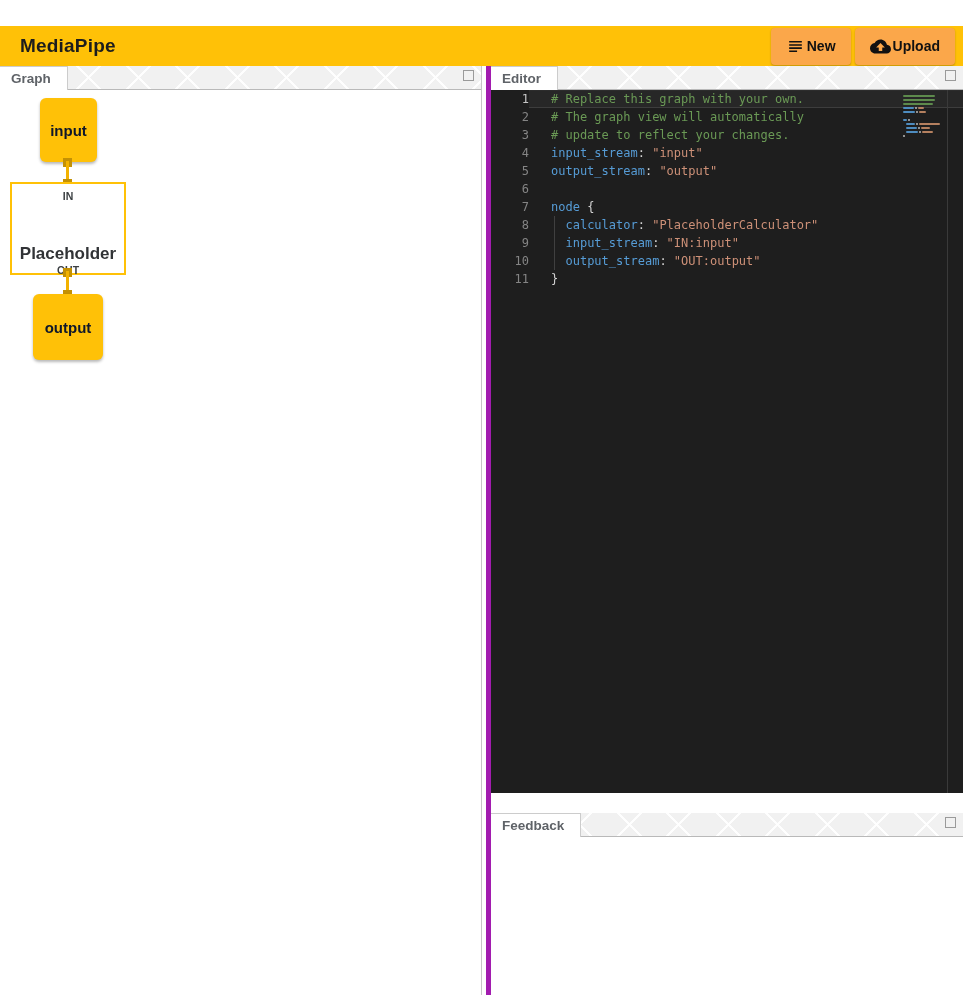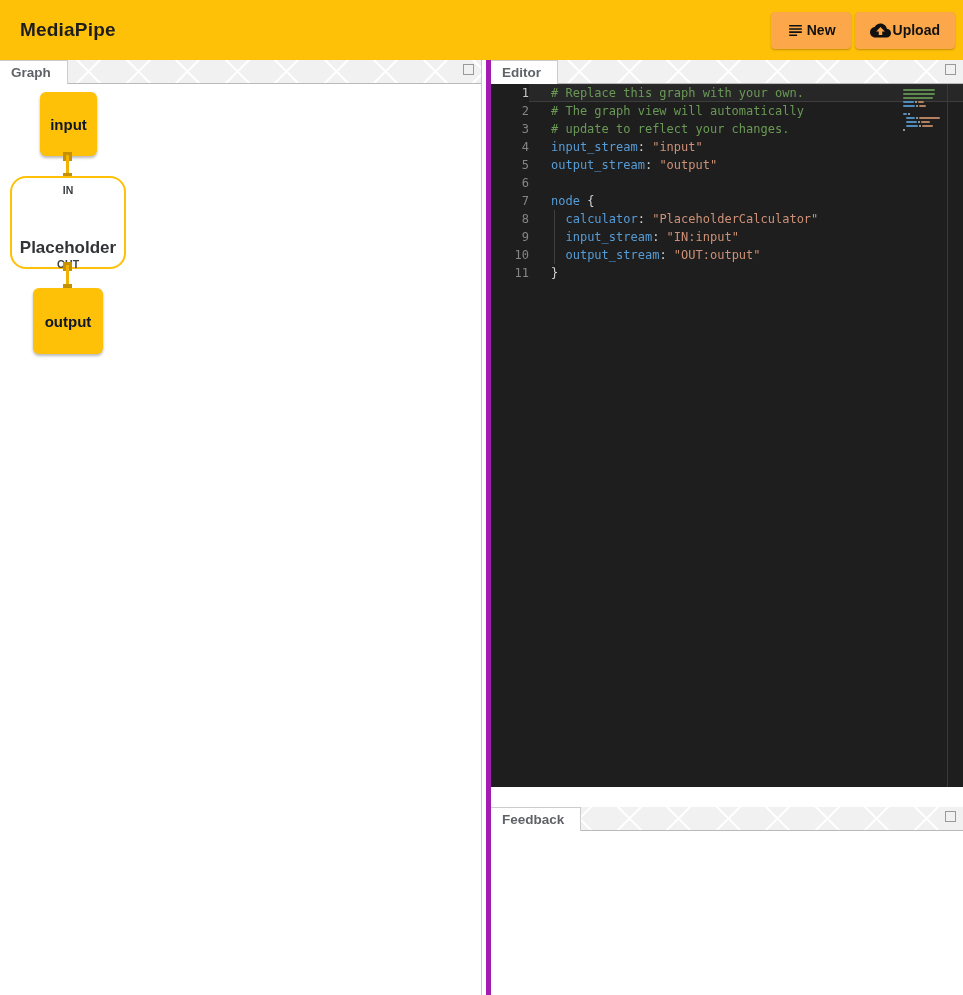--- a/index.html
+++ b/index.html
@@ -1,21 +1,21 @@
 <!DOCTYPE html>
 <html><head>
 <meta charset="utf-8">
 <style>
   * { margin:0; padding:0; box-sizing:border-box; }
   html,body { width:963px; height:995px; overflow:hidden; background:#fff;
     font-family:"Liberation Sans", sans-serif; }
 
   
-  .app-header { position:relative; height:60px; background:#FFC107;
-    display:flex; align-items:center; padding:0 8px 0 20px; }
+  .app-header { position:relative; height:40px; background:#FFC107;
+    display:flex; align-items:center; padding:0 8px 0 20px;margin-top:26px; }
   .app-title { font-size:19px; font-weight:700; color:#1d1d1d; letter-spacing:.2px; }
   .header-actions { margin-left:auto; display:flex; gap:4px; }
   .hdr-btn { display:flex; align-items:center; gap:2px; height:37px; padding:0 15px;
     background:#FBA74A; border:none; border-radius:4px; cursor:pointer;
     font-family:"Liberation Sans", sans-serif; font-size:14px; font-weight:700; color:#111;
     box-shadow:0 1px 2px rgba(0,0,0,.25); }
   .hdr-btn svg { display:block; }
 
   
   .main { display:flex; height:939px; }
@@ -34,21 +34,21 @@
   
   .graph-panel { width:482px; border-right:1px solid #c6c6c6; display:flex; flex-direction:column; }
   .graph-canvas { position:relative; flex:1; background:#fff; }
   .gnode { position:absolute; background:#FFC107; border-radius:6px;
     display:flex; align-items:center; justify-content:center;
     font-size:15px; font-weight:700; color:#0f172a;
     box-shadow:0 2px 3px rgba(0,0,0,.28); cursor:pointer; }
   .gnode-input  { left:40px; top:8px;   width:57px; height:64px; }
   .gnode-output { left:33px; top:204px; width:70px; height:66px; }
   .gnode-calc { position:absolute; left:10px; top:92px; width:116px; height:93px;
-    background:#fff; border:2px solid #FFC107; border-radius:16px; cursor:pointer;
+    background:#fff; border:2px solid #FFC107; border-radius:0; cursor:pointer;
     display:flex; flex-direction:column; align-items:center; justify-content:space-between;
     padding:6px 0 12px; }
   .port-label { font-size:10.5px; font-weight:700; color:#3c4043; }
   .calc-label { font-size:17px; font-weight:700; color:#313336;margin-top:42px; }
   .edge-line { position:absolute; left:66px; width:3px; background:#F3B200; }
   .edge-line.e1 { top:71px;  height:24px; }
   .edge-line.e2 { top:181px; height:26px; }
   .stub { position:absolute; left:63px; width:9px; height:9px; background:#C49104; }
   .stub.s1 { top:68px; }  .stub.s2 { top:89px; }
   .stub.s3 { top:178px; } .stub.s4 { top:200px; }

